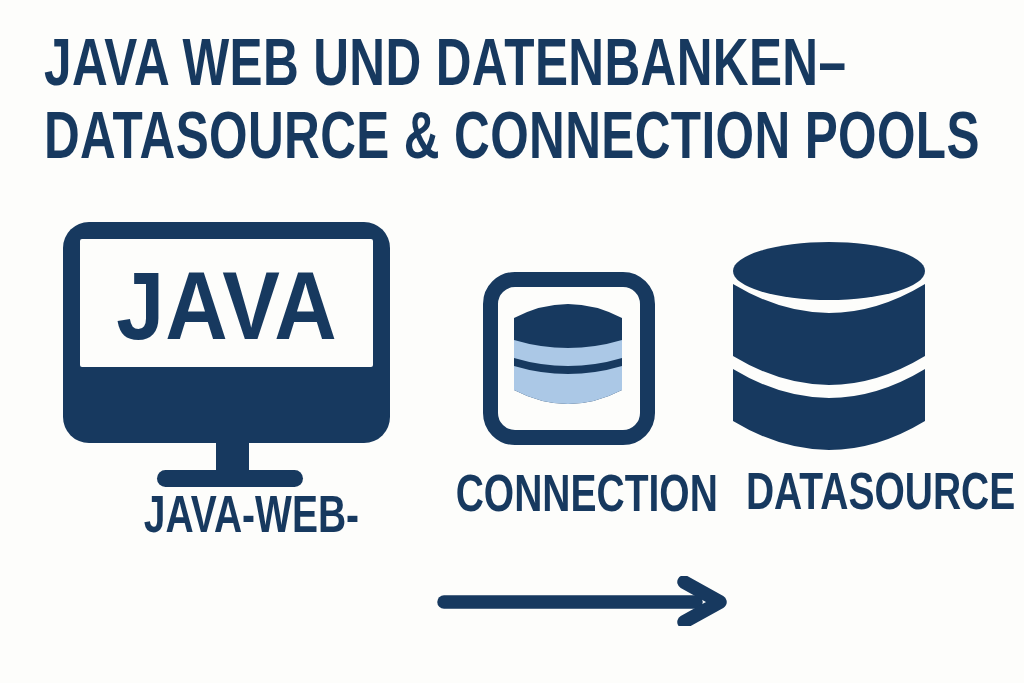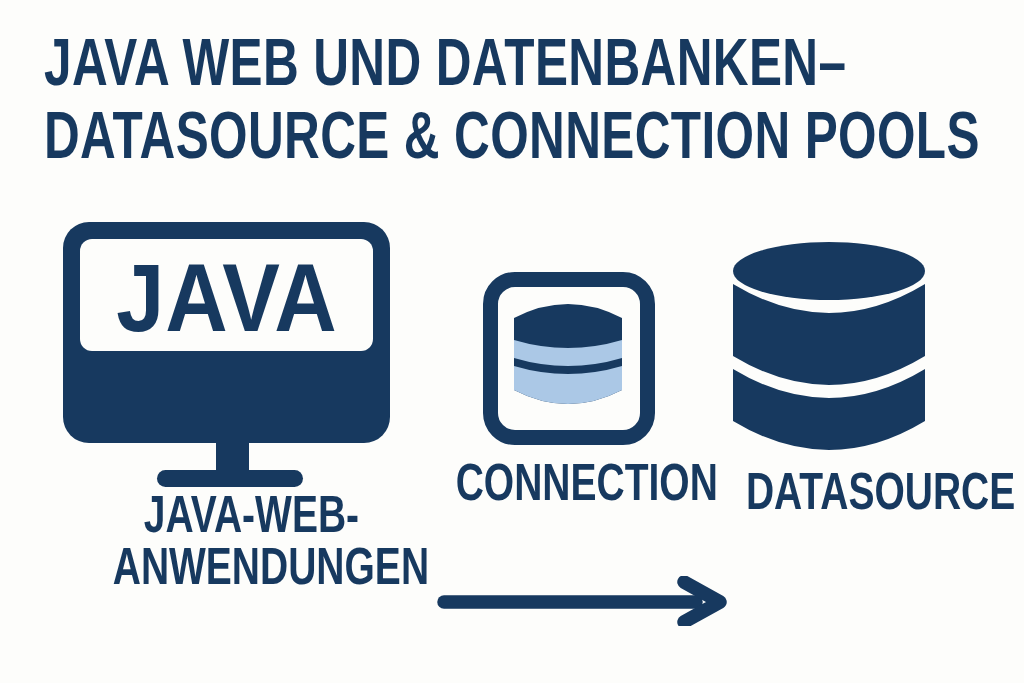--- a/index.html
+++ b/index.html
@@ -48,23 +48,23 @@
     width: 327px;
     height: 221px;
     background: var(--navy);
     border-radius: 26px;
   }
   .monitor-screen {
     position: absolute;
     left: 17px;
     top: 17px;
     width: 293px;
-    height: 112px;
+    height: 128px;
     background: var(--bg);
-    border-radius: 12px;
+    border-radius: 2px;
     display: flex;
     align-items: center;
     justify-content: center;
   }
   .screen-word {
     display: inline-block;
     font-size: 96px;
     font-weight: 700;
     transform: scaleX(0.9);
     letter-spacing: 1px;
@@ -120,21 +120,21 @@
   
   .diagram-label {
     position: absolute;
     font-size: 52px;
     line-height: 52px;
     font-weight: 700;
     text-align: center;
     white-space: nowrap;
   }
   .label-left  { left: 60px;  top: 488px; width: 360px; }
-  .label-mid   { left: 412px; top: 456px; width: 260px; }
+  .label-mid   { left: 412px; top: 467px; width: 260px; }
   .label-right { left: 701px; top: 465px; width: 300px; text-align: right; }
   .shift-a { margin-left: 22px; }   
   .shift-b { margin-left: 76px; }   
 
   
   .arrow {
     position: absolute;
     left: 434px;
     top: 576px;
     width: 300px;
@@ -161,21 +161,20 @@
   <div class="monitor-frame">
     <div class="monitor-screen">
       <span class="screen-word">JAVA</span>
     </div>
   </div>
   <div class="monitor-neck"></div>
   <div class="monitor-base"></div>
 
   <div class="diagram-label label-left">
     <div class="shift-a"><span class="cond">JAVA-WEB-</span></div>
-    <div><span class="cond">ANWENDUNGEN</span></div>
   </div>
 
   <div class="pool-frame">
     <svg class="small-db" viewBox="0 0 108 100" xmlns="http://www.w3.org/2000/svg">
       <path d="M0,14 Q54,-14 108,14 L108,86 Q54,114 0,86 Z" fill="#17395F"></path>
       <path d="M0,36 Q54,52 108,36 L108,54 Q54,70 0,54 Z" fill="#ABC8E6"></path>
       <path d="M0,62 Q54,78 108,62 L108,86 Q54,114 0,86 Z" fill="#ABC8E6"></path>
     </svg>
   </div>
 

